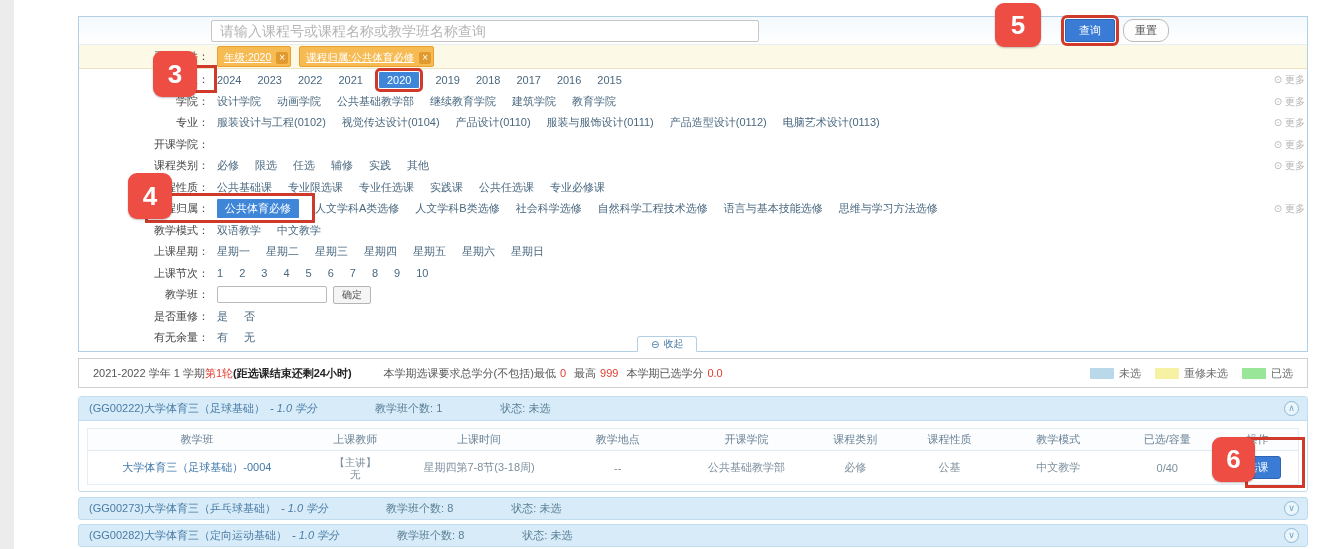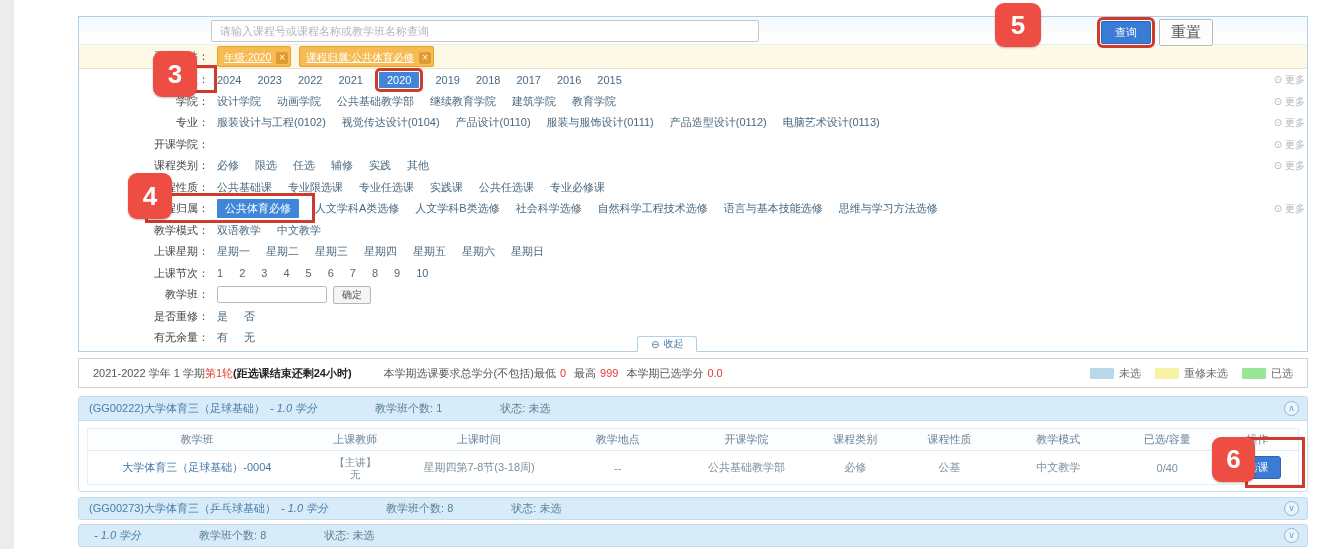--- a/index.html
+++ b/index.html
@@ -6,27 +6,27 @@
   html,body { width:1320px; height:549px; background:#ffffff;
     font-family:"Liberation Sans","DejaVu Sans",sans-serif; font-size:11px; color:#444; overflow:hidden; }
   .page { position:relative; width:1320px; height:549px; }
   .left-strip { position:absolute; left:0; top:0; width:14px; height:549px; background:#ececec; }
 
   
   .top-panel { position:absolute; left:78px; top:16px; width:1230px; height:336px;
     border:1px solid #b3cfe4; background:#fff; }
   .search-row { position:relative; height:28px; background:linear-gradient(#f3f9fd,#ffffff); border-bottom:1px solid #e7eef4; }
   .search-input { position:absolute; left:132px; top:3px; width:548px; height:22px;
-    border:1px solid #c6c6c6; border-radius:2px; padding:0 8px; font-size:11px; color:#555; }
+    border:1px solid #c6c6c6; border-radius:2px; padding:0 8px; font-size:14px; color:#555; }
   .search-input::placeholder { color:#b5b5b5; }
-  .btns { position:absolute; left:1022px; top:2px; display:flex; gap:8px; align-items:center; }
+  .btns { position:absolute; left:986px; top:2px; display:flex; gap:8px; align-items:center; }
   .btn-primary { background:#3a7bd5; color:#fff; border:1px solid #2f66b3; border-radius:2px;
     padding:3px 13px; font-size:11px; cursor:pointer; }
-  .btn-plain { background:#fdfdfd; color:#555; border:1px solid #bbb; border-radius:2px;
-    padding:3px 11px; font-size:15px; cursor:pointer; }
+  .btn-plain { background:#fdfdfd; color:#555; border:1px solid #bbb; border-radius:10px;
+    padding:3px 11px; font-size:11px; cursor:pointer; }
   .red-wrap { outline:3px solid #cf3a2a; outline-offset:1px; }
 
   .cond-bar { height:24px; background:#fdf9e7; border-bottom:1px solid #ece4c1;
     display:flex; align-items:center; }
   .cond-label { width:138px; text-align:right; padding-right:8px; color:#444; }
   .tag { display:inline-flex; align-items:center; background:#f7bb54; border:1px solid #ea9f2e;
     border-radius:2px; margin-right:8px; padding:4px 2px 1px 6px; }
   .tag-text { color:#fff; text-decoration:underline; font-size:10.5px; }
   .tag-close { display:inline-block; margin-left:5px; width:12px; height:12px; line-height:11px;
     text-align:center; background:#e09a2d; color:#fff; font-size:10px; border-radius:2px; cursor:pointer; }
@@ -363,18 +363,19 @@
 
   <div class="group-collapsed gc2">
     <span class="g-title">(GG00273)大学体育三（乒乓球基础）</span>
     <span class="g-credit">- 1.0 学分</span>
     <span class="g-count">教学班个数: 8</span>
     <span class="g-status">状态: 未选</span>
     <span class="g-toggle">∨</span>
   </div>
 
   <div class="group-collapsed gc3">
+    <span class="g-title">(GG00282)大学体育三（定向运动基础）</span>
     <span class="g-credit">- 1.0 学分</span>
     <span class="g-count">教学班个数: 8</span>
     <span class="g-status">状态: 未选</span>
     <span class="g-toggle">∨</span>
   </div>
 </div>
 
 </body></html>

